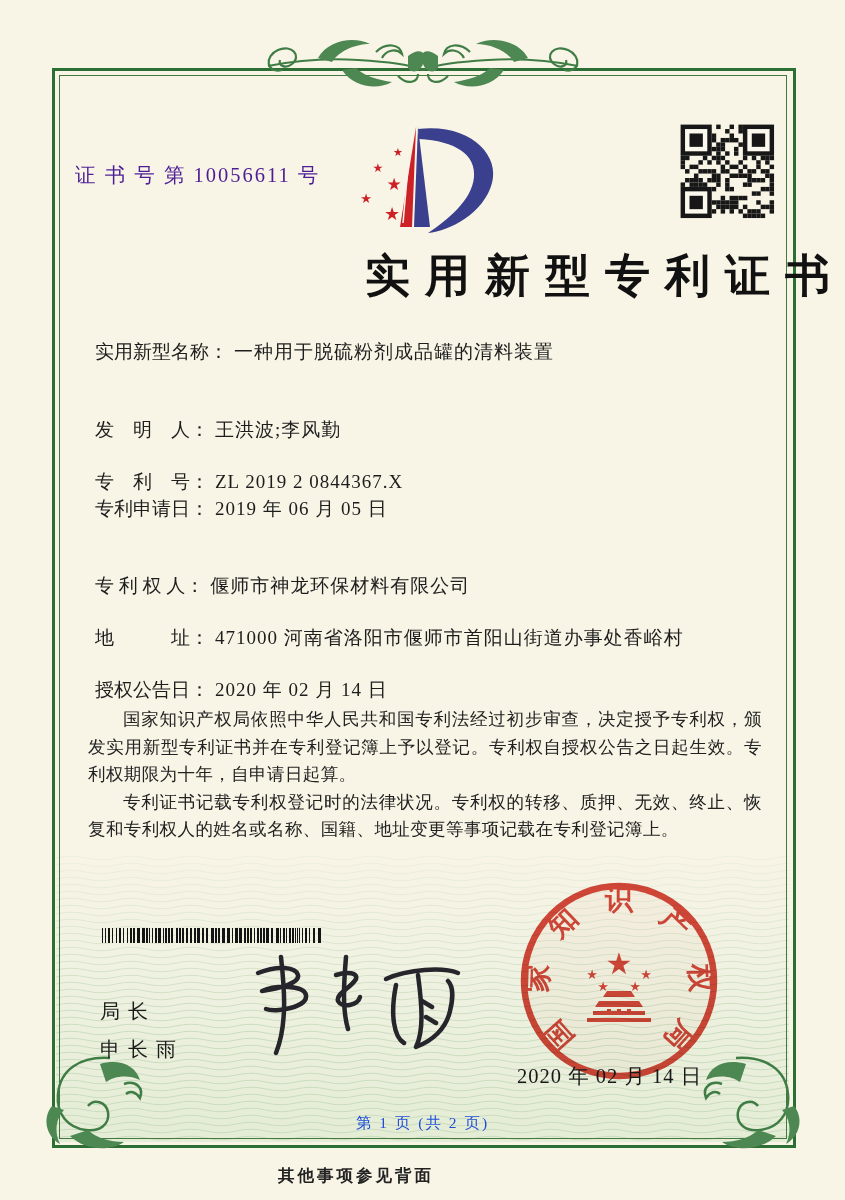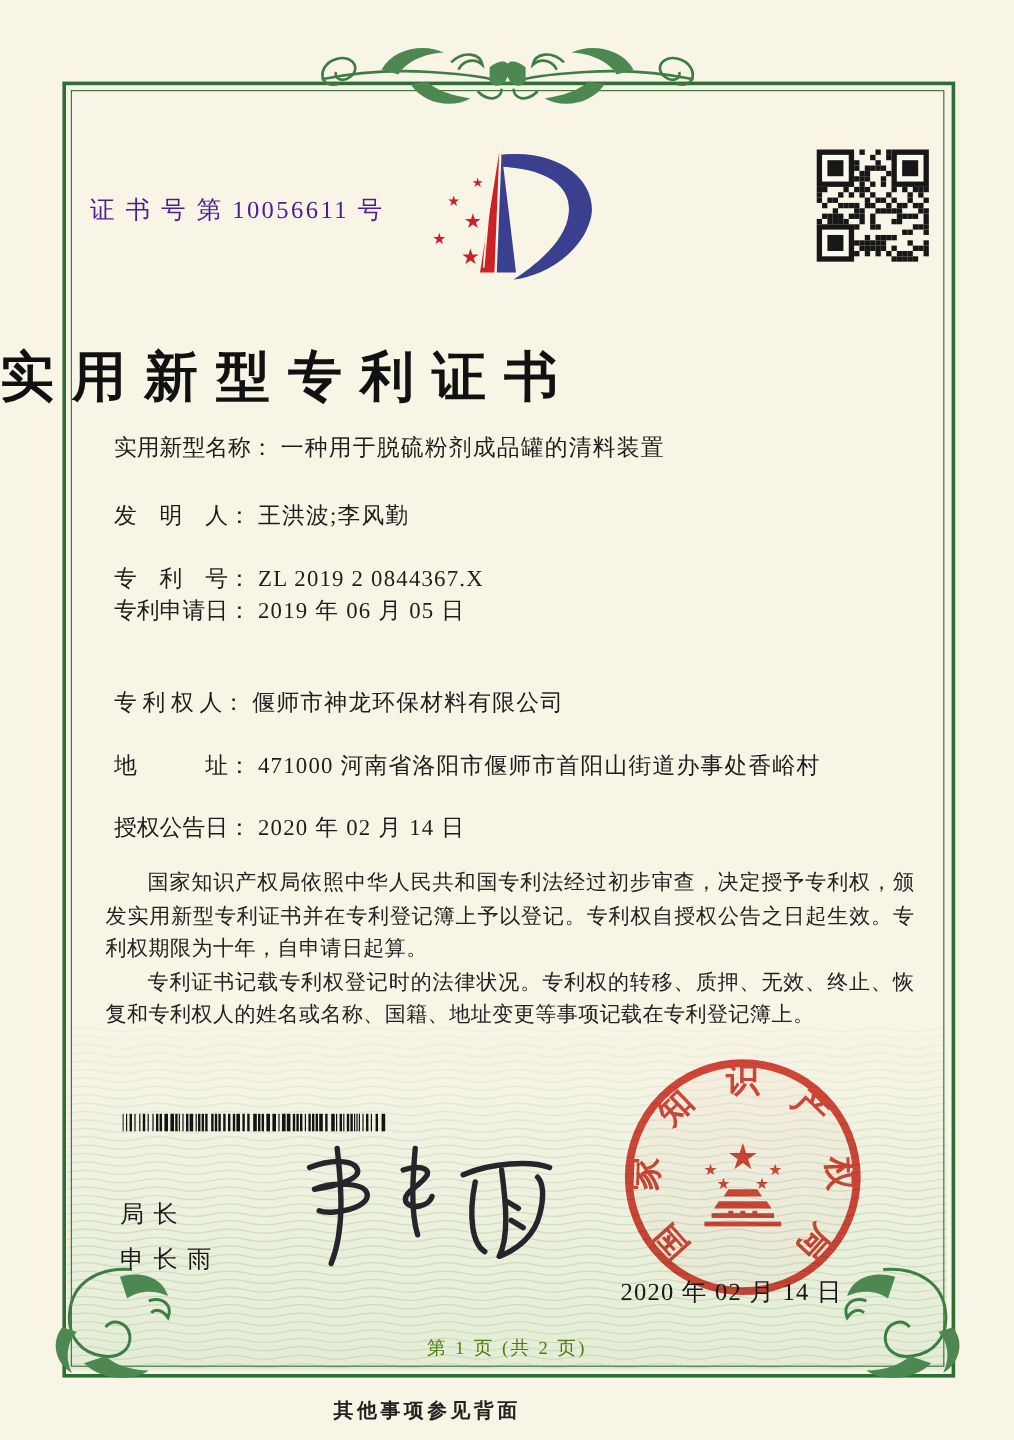--- a/index.html
+++ b/index.html
@@ -10,32 +10,32 @@
     color:#1f1f1f;
   }
   .abs{position:absolute;}
   
   .frame-outer{left:52px;top:68px;width:738px;height:1074px;border:3px solid #2d6e34;}
   .frame-inner{left:59px;top:75px;width:726px;height:1062px;border:1px solid #41793f;}
   
   .waveband{left:56px;top:852px;width:733px;height:290px;overflow:hidden;
     background:linear-gradient(180deg, rgba(233,240,222,0) 0%, rgba(233,240,222,0.55) 40%, rgba(227,236,212,0.95) 100%);}
   .cert-no{left:75px;top:140px;font-size:20.5px;letter-spacing:2px;color:#4c1d95;margin-top:21px;}
-  .title{left:0;top:246px;width:845px;text-align:left;font-size:45px;font-weight:bold;
-    letter-spacing:15px;padding-left:0;box-sizing:border-box;color:#111;margin-top:38px;}
+  .title{left:0;top:246px;width:845px;text-align:right;font-size:45px;font-weight:bold;
+    letter-spacing:15px;padding-left:32px;box-sizing:border-box;color:#111;}
   .frow{left:95px;width:690px;font-size:19px;white-space:nowrap;}
   .flabel{display:inline-block;color:#1d1d1d;}
   .fvalue{color:#1d1d1d;margin-left:6px;letter-spacing:1px;}
   .fpair2{position:absolute;left:335px;top:0;white-space:nowrap;}
   .paras{left:88px;top:706px;width:674px;font-size:17.5px;line-height:27.5px;
-    text-align:justify;color:#222;letter-spacing:0.4px;margin-top:16px;}
+    text-align:justify;color:#222;letter-spacing:0.4px;}
   .paras p{margin:0;text-indent:2em;}
   .director{left:100px;font-size:20px;letter-spacing:8px;color:#1b1b1b;}
   .seal-date{left:517px;top:1062px;font-size:20.5px;letter-spacing:1px;color:#181818;}
-  .page-num{left:0;top:1113px;width:845px;text-align:center;font-size:15.5px;letter-spacing:2px;color:#4d7c0f;}
+  .page-num{left:0;top:1113px;width:845px;text-align:center;font-size:15.5px;letter-spacing:2px;color:#1d4ed8;}
   .back-note{left:0;top:1165px;width:712px;text-align:center;font-size:16.5px;letter-spacing:3px;color:#222;font-weight:bold;}
   svg text{font-family:"Liberation Serif","DejaVu Serif",serif;}
   .seal-svg{mix-blend-mode:multiply;opacity:.92;}
 </style>
 </head>
 <body>
 
 <div class="abs waveband">
   <svg id="waves" width="733" height="290">
       <path d="M0 6 q15 -3.5 30 0 t30 0 t30 0 t30 0 t30 0 t30 0 t30 0 t30 0 t30 0 t30 0 t30 0 t30 0 t30 0 t30 0 t30 0 t30 0 t30 0 t30 0 t30 0 t30 0 t30 0 t30 0 t30 0 t30 0 t30 0 t30 0" fill="none" stroke="#c7dabc" stroke-width="1" stroke-opacity="0.175"></path>
@@ -285,21 +285,21 @@
     <rect x="64.9" y="2.6" width="31.150000000000002" height="31.150000000000002" fill="#171717"></rect>
     <rect x="69.35" y="7.050000000000001" width="22.25" height="22.25" fill="#fbf8ee"></rect>
     <rect x="73.8" y="11.5" width="13.350000000000001" height="13.350000000000001" fill="#171717"></rect>
     <rect x="2.6" y="64.9" width="31.150000000000002" height="31.150000000000002" fill="#171717"></rect>
     <rect x="7.050000000000001" y="69.35" width="22.25" height="22.25" fill="#fbf8ee"></rect>
     <rect x="11.5" y="73.8" width="13.350000000000001" height="13.350000000000001" fill="#171717"></rect>
   </svg>
 
 <div class="abs title">实用新型专利证书</div>
 
-<div class="abs frow" style="top:360px;font-family:Liberation Serif, serif;">
+<div class="abs frow" style="top:339px;font-family:Liberation Serif, serif;">
   <span class="flabel">实用新型名称：</span><span class="fvalue">一种用于脱硫粉剂成品罐的清料装置</span>
 </div>
 <div class="abs frow" style="top:417px;">
   <span class="flabel">发　明　人：</span><span class="fvalue">王洪波;李风勤</span>
 </div>
 <div class="abs frow" style="top:469px;">
   <span class="flabel">专　利　号：</span><span class="fvalue">ZL 2019 2 0844367.X</span>
 </div>
 <div class="abs frow" style="top:496px;">
   <span class="flabel">专利申请日：</span><span class="fvalue">2019 年 06 月 05 日</span>

